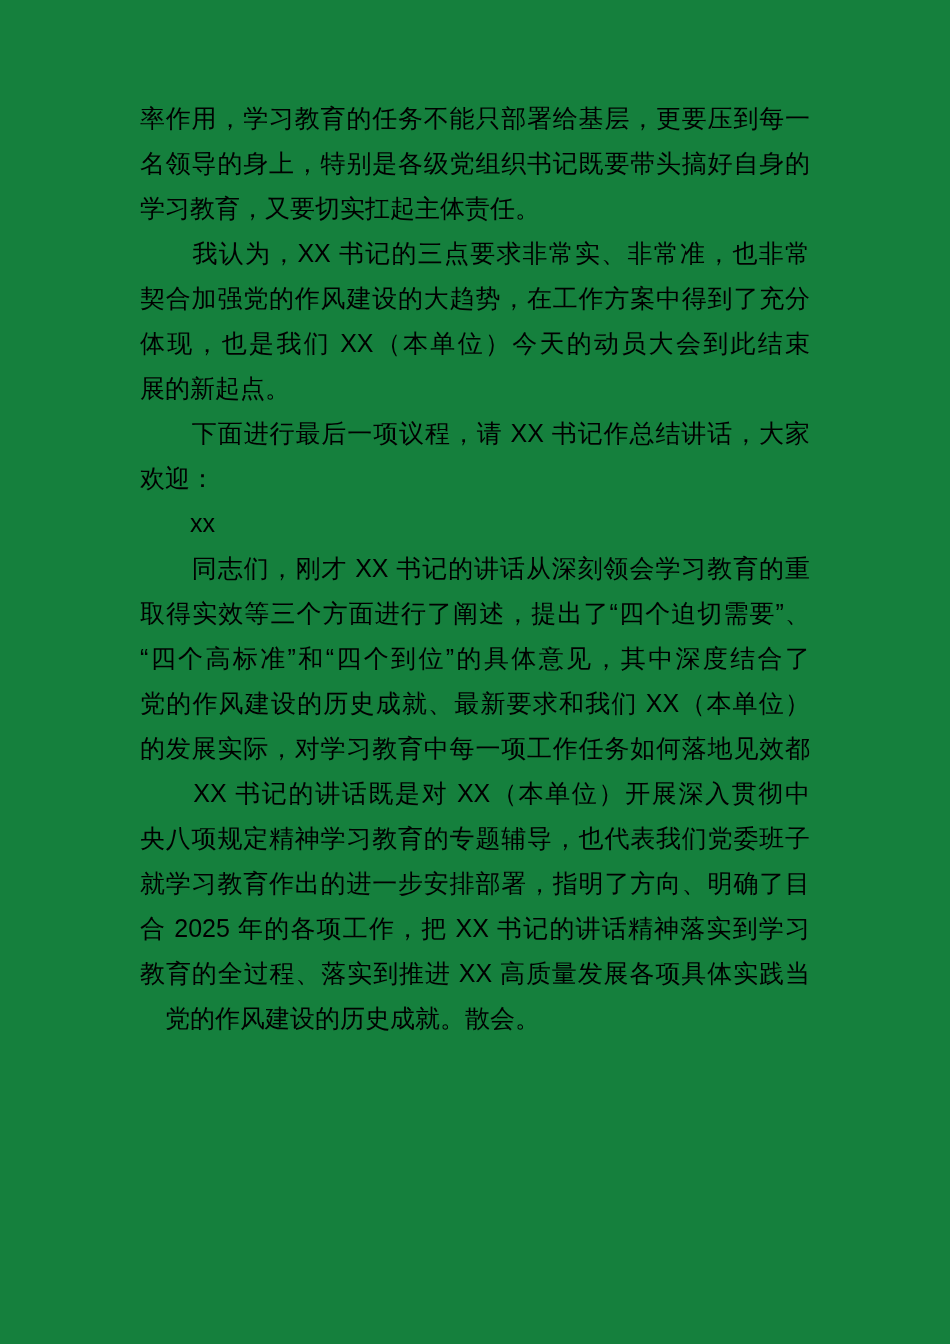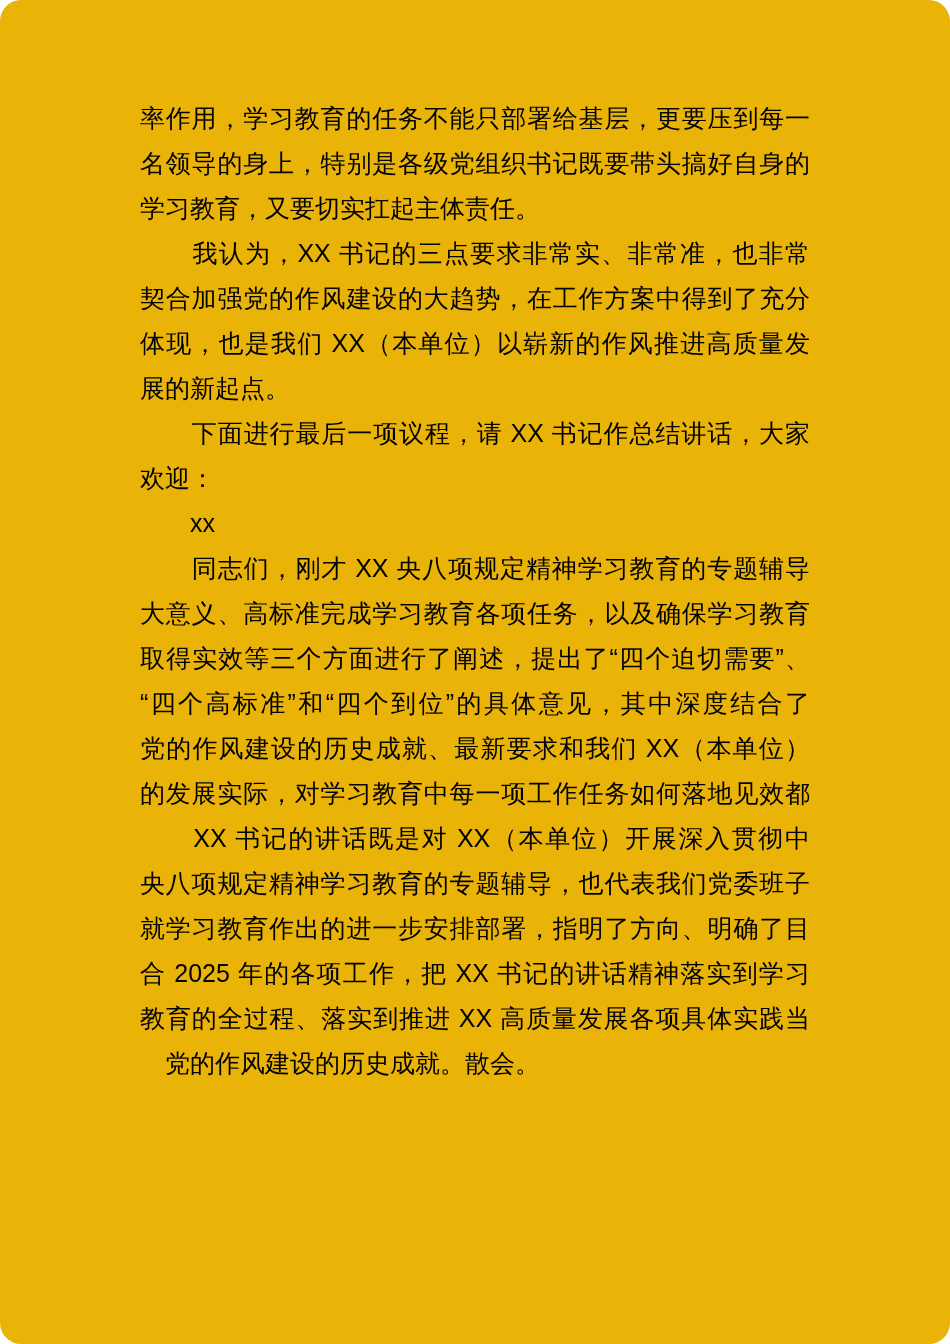--- a/index.html
+++ b/index.html
@@ -43,43 +43,42 @@
     font-weight: 400;
   }
   .line.last {
     text-align: right;
     text-align-last: left;
   }
 </style>
 </head>
 <body>
 
-<div class="page" style="background: #eab308; border-radius: 21px;">
+<div class="page" style="background: #15803d;">
   <div class="text-block" id="text-block" style="color: rgb(0, 0, 0);">
       <div class="paragraph">
         <div class="line">率作用，学习教育的任务不能只部署给基层，更要压到每一</div>
         <div class="line">名领导的身上，特别是各级党组织书记既要带头搞好自身的</div>
         <div class="line last">学习教育，又要切实扛起主体责任。</div>
       </div>
       <div class="paragraph">
         <div class="line">　　我认为，XX 书记的三点要求非常实、非常准，也非常</div>
         <div class="line">契合加强党的作风建设的大趋势，在工作方案中得到了充分</div>
-        <div class="line">体现，也是我们 XX（本单位）以崭新的作风推进高质量发</div>
+        <div class="line">体现，也是我们 XX（本单位）今天的动员大会到此结束</div>
         <div class="line last">展的新起点。</div>
       </div>
       <div class="paragraph">
         <div class="line">　　下面进行最后一项议程，请 XX 书记作总结讲话，大家</div>
         <div class="line last">欢迎：</div>
       </div>
       <div class="paragraph">
         <div class="line last">　　xx</div>
       </div>
       <div class="paragraph">
-        <div class="line">　　同志们，刚才 XX 央八项规定精神学习教育的专题辅导</div>
-        <div class="line">大意义、高标准完成学习教育各项任务，以及确保学习教育</div>
+        <div class="line">　　同志们，刚才 XX 书记的讲话从深刻领会学习教育的重</div>
         <div class="line">取得实效等三个方面进行了阐述，提出了“四个迫切需要”、</div>
         <div class="line">“四个高标准”和“四个到位”的具体意见，其中深度结合了</div>
         <div class="line">党的作风建设的历史成就、最新要求和我们 XX（本单位）</div>
         <div class="line">的发展实际，对学习教育中每一项工作任务如何落地见效都</div>
       </div>
       <div class="paragraph">
         <div class="line">　　XX 书记的讲话既是对 XX（本单位）开展深入贯彻中</div>
         <div class="line">央八项规定精神学习教育的专题辅导，也代表我们党委班子</div>
         <div class="line">就学习教育作出的进一步安排部署，指明了方向、明确了目</div>
         <div class="line">合 2025 年的各项工作，把 XX 书记的讲话精神落实到学习</div>

